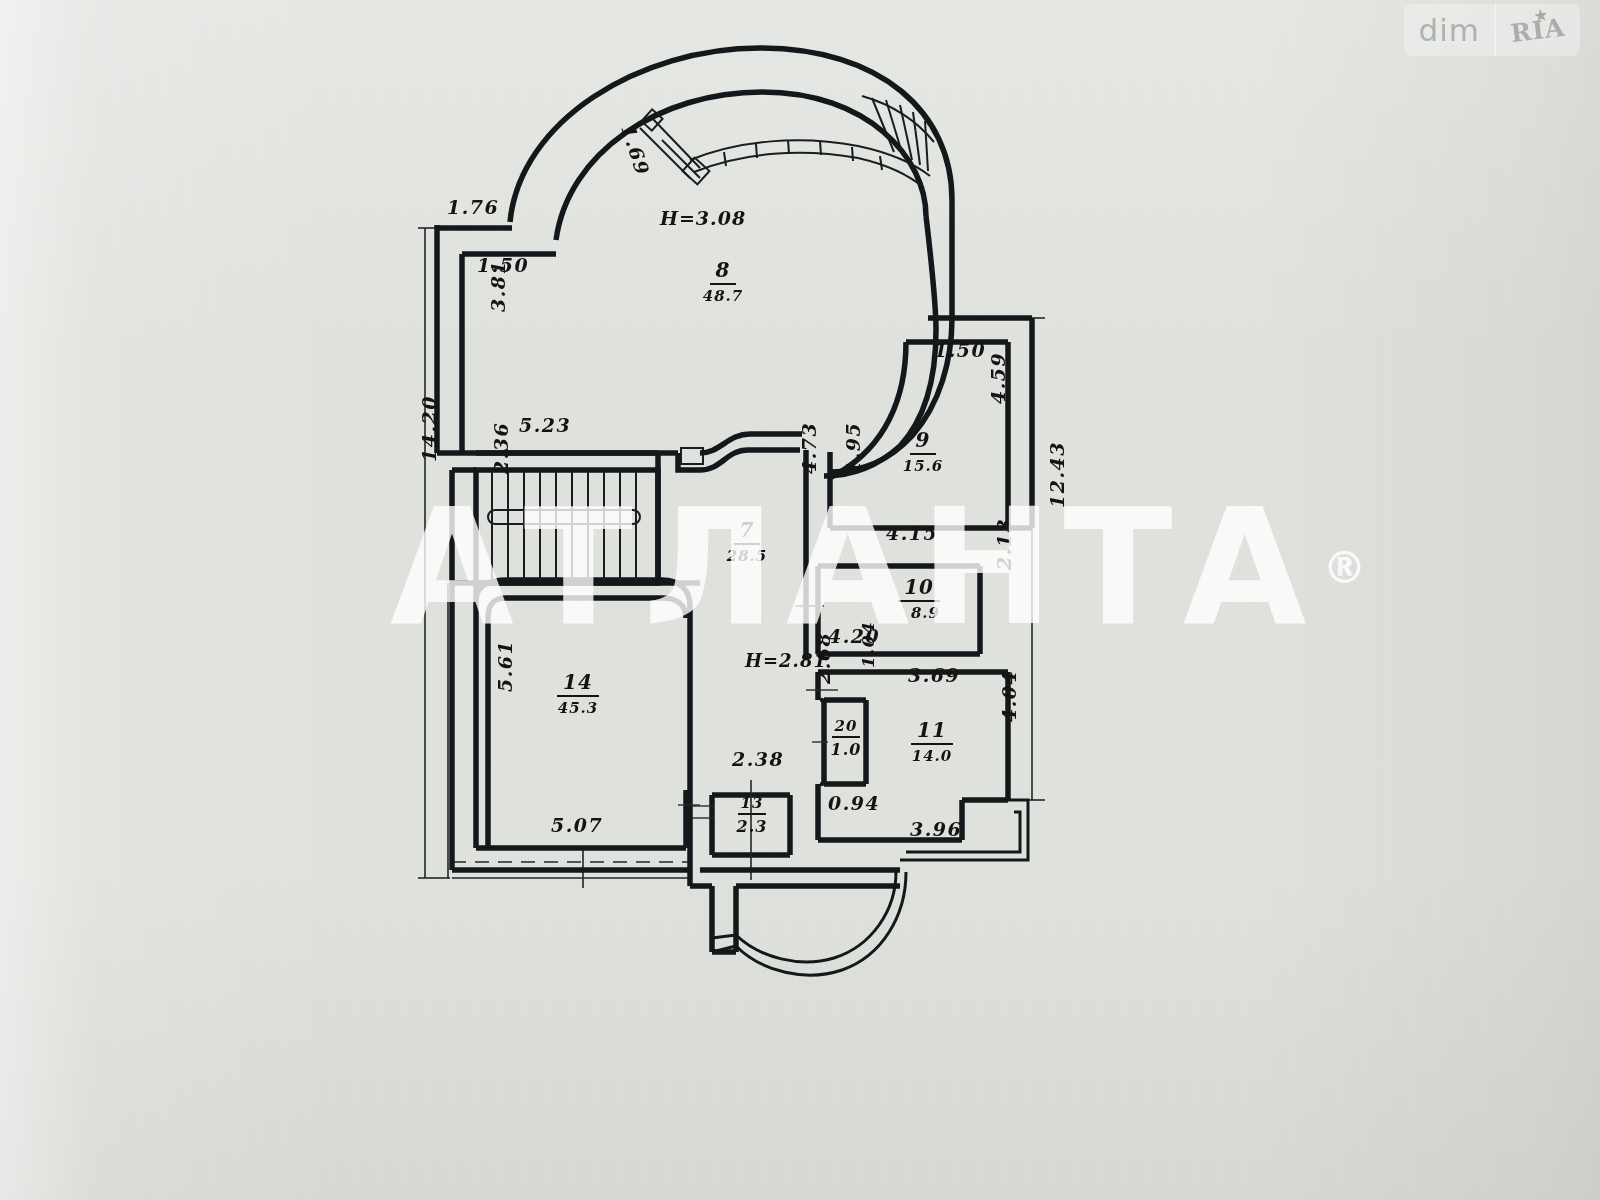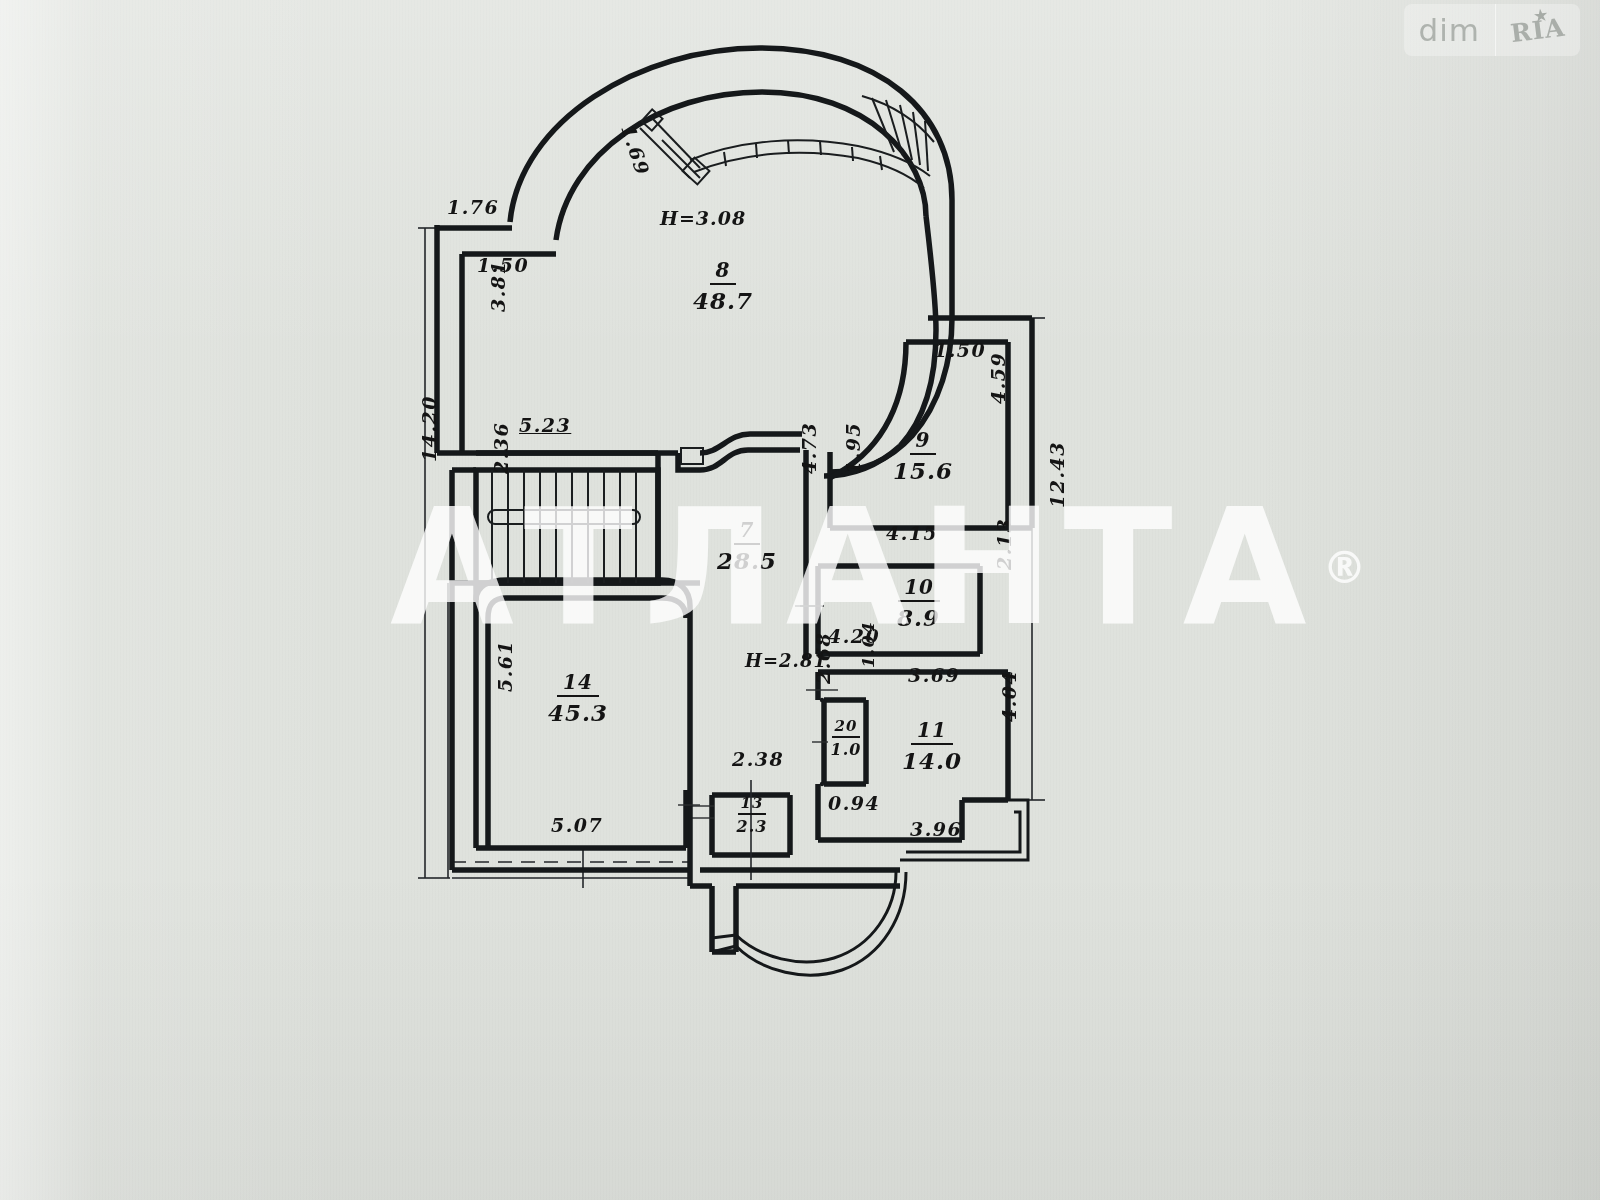--- a/index.html
+++ b/index.html
@@ -91,21 +91,21 @@
   }
   .dim{ font-size:19px; letter-spacing:1.5px; font-style:italic;}
   .dim.v{ transform-origin:0 0; }
   .room{ text-align:center; }
   .room .num{
     font-size:20px; font-style:italic; letter-spacing:1px;
     border-bottom:2px solid #141414;
     padding:0 6px 1px 6px;
     display:inline-block;
   }
-  .room .area{ font-size:23px; font-style:italic; letter-spacing:1px; display:block; margin-top:2px;}
+  .room .area{ font-size:15px; font-style:italic; letter-spacing:1px; display:block; margin-top:2px;}
   .room.small .num{font-size:15px;padding:0 3px 1px 3px;border-bottom-width:2px;}
   .room.small .area{font-size:16px;}
   .hnote{ font-size:19px; font-style:italic; letter-spacing:1px;}
 </style>
 </head>
 <body>
 
 <div id="paper"></div>
 
 <svg id="plan-svg" viewBox="0 0 1600 1200">
@@ -370,21 +370,21 @@
   <span class="area">1.0</span>
 </div>
 
 <div class="lbl room small" style="left:728px;top:793px;width:48px;">
   <span class="num">13</span>
   <span class="area">2.3</span>
 </div>
 
 <div class="lbl dim" style="left:447px;top:196px;">1.76</div>
 <div class="lbl dim" style="left:477px;top:254px;">1.50</div>
-<div class="lbl dim" style="left:519px;top:414px;text-decoration:underline;">5.23</div>
+<div class="lbl dim" style="left:519px;top:414px;">5.23</div>
 <div class="lbl dim" style="left:934px;top:339px;">1.50</div>
 <div class="lbl dim" style="left:886px;top:522px;">4.15</div>
 <div class="lbl dim" style="left:828px;top:625px;">4.20</div>
 <div class="lbl dim" style="left:908px;top:664px;">3.69</div>
 <div class="lbl dim" style="left:732px;top:748px;text-align:center;">2.38</div>
 <div class="lbl dim" style="left:828px;top:792px;">0.94</div>
 <div class="lbl dim" style="left:910px;top:818px;">3.96</div>
 <div class="lbl dim" style="left:551px;top:814px;">5.07</div>
 
 <div class="lbl dim v" style="left:638px;top:122px;transform:rotate(72deg);">1.69</div>

